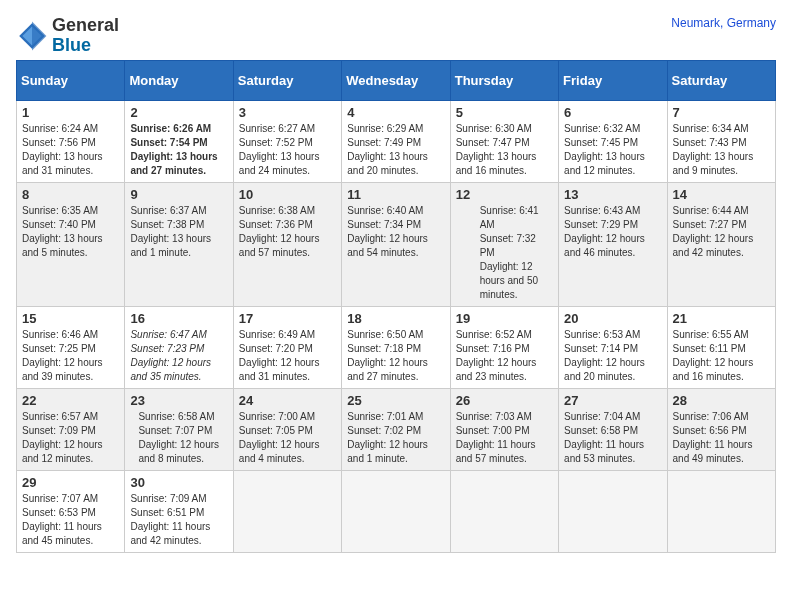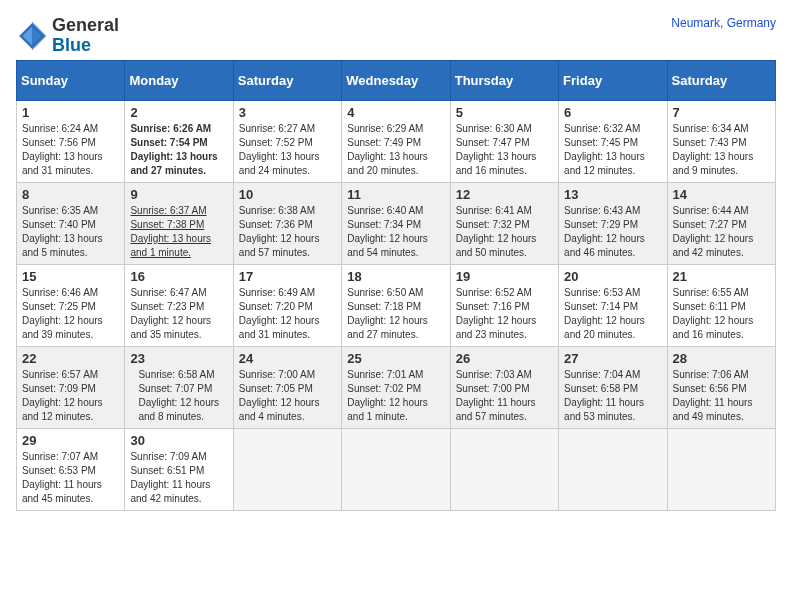--- a/index.html
+++ b/index.html
@@ -165,39 +165,39 @@
       </tr>
       <tr class="row-shaded">
         <td>
           <span class="day-num">8</span>
           <div class="day-info" style="white-space: pre-line;">Sunrise: 6:35 AM
 Sunset: 7:40 PM
 Daylight: 13 hours and 5 minutes.</div>
         </td>
         <td>
           <span class="day-num">9</span>
-          <div class="day-info" style="white-space: pre-line; text-decoration: underline;">Sunrise: 6:37 AM
+          <div class="day-info" style="white-space: pre-line;">Sunrise: 6:37 AM
 Sunset: 7:38 PM
 Daylight: 13 hours and 1 minute.</div>
         </td>
         <td>
           <span class="day-num">10</span>
           <div class="day-info" style="white-space: pre-line;">Sunrise: 6:38 AM
 Sunset: 7:36 PM
 Daylight: 12 hours and 57 minutes.</div>
         </td>
         <td>
           <span class="day-num">11</span>
           <div class="day-info" style="white-space: pre-line;">Sunrise: 6:40 AM
 Sunset: 7:34 PM
 Daylight: 12 hours and 54 minutes.</div>
         </td>
         <td>
           <span class="day-num">12</span>
-          <div class="day-info" style="white-space: pre-line;">Sunrise: 6:41 AM
+          <div class="day-info" style="white-space: pre-line; margin-left: 24px;">Sunrise: 6:41 AM
 Sunset: 7:32 PM
 Daylight: 12 hours and 50 minutes.</div>
         </td>
         <td>
           <span class="day-num">13</span>
           <div class="day-info" style="white-space: pre-line;">Sunrise: 6:43 AM
 Sunset: 7:29 PM
 Daylight: 12 hours and 46 minutes.</div>
         </td>
         <td>
@@ -209,21 +209,21 @@
       </tr>
       <tr>
         <td>
           <span class="day-num">15</span>
           <div class="day-info" style="white-space: pre-line;">Sunrise: 6:46 AM
 Sunset: 7:25 PM
 Daylight: 12 hours and 39 minutes.</div>
         </td>
         <td>
           <span class="day-num">16</span>
-          <div class="day-info" style="white-space: pre-line;">Sunrise: 6:47 AM
+          <div class="day-info" style="white-space: pre-line; font-style: italic;">Sunrise: 6:47 AM
 Sunset: 7:23 PM
 Daylight: 12 hours and 35 minutes.</div>
         </td>
         <td>
           <span class="day-num">17</span>
           <div class="day-info" style="white-space: pre-line;">Sunrise: 6:49 AM
 Sunset: 7:20 PM
 Daylight: 12 hours and 31 minutes.</div>
         </td>
         <td>

